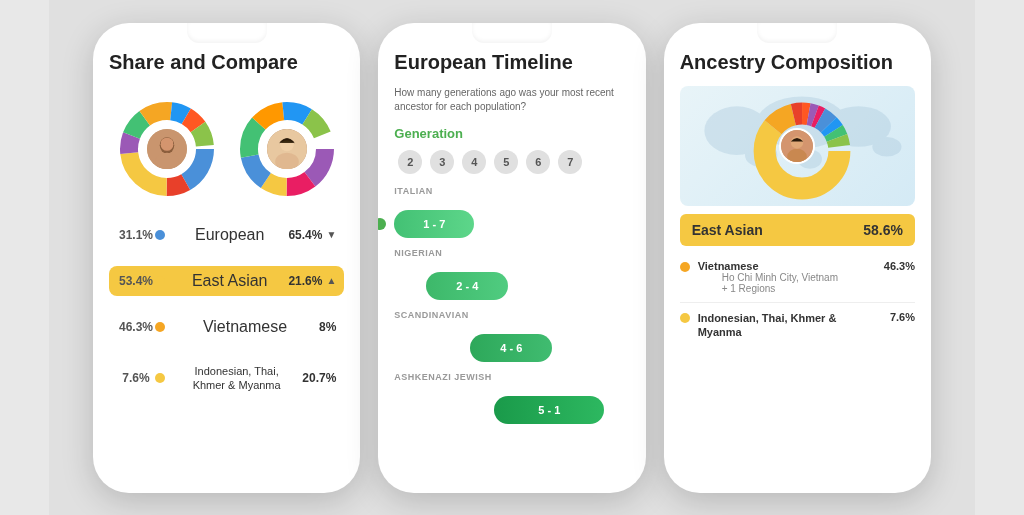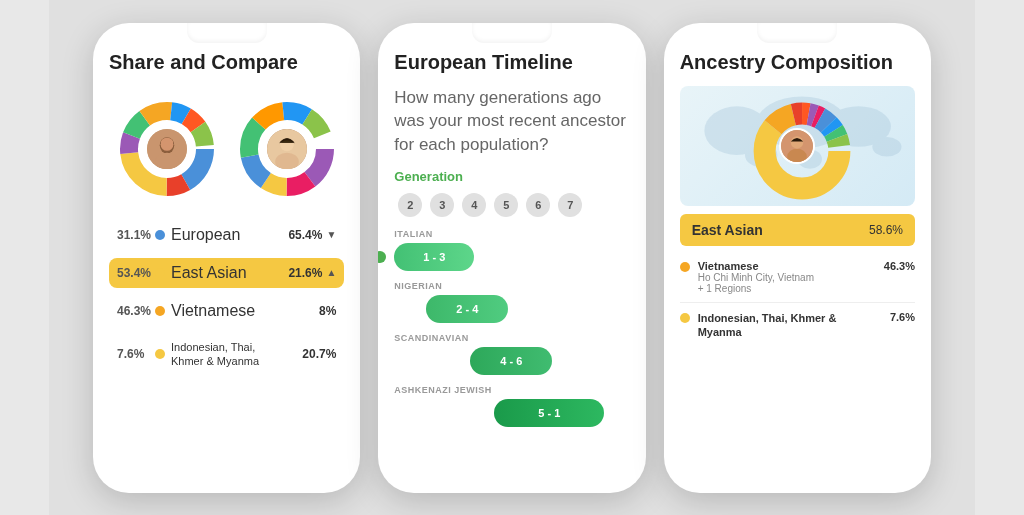--- a/index.html
+++ b/index.html
@@ -93,21 +93,22 @@
       justify-content: center;
     }
     .avatar-circle svg {
       width: 44px;
       height: 44px;
     }
     .stats-list {
       flex: 1;
       display: flex;
       flex-direction: column;
-      gap: 8px;
+      gap: 16px;
+      text-align: center;
     }
     .stat-row {
       display: flex;
       align-items: center;
       padding: 6px 8px;
       border-radius: 8px;
       font-size: 12px;
       color: #333;
     }
     .stat-row.highlighted {
@@ -140,21 +141,21 @@
       font-weight: 600;
       color: #333;
     }
     .chevron-icon {
       font-size: 10px;
       color: #555;
     }
 
     
     .timeline-subtitle {
-      font-size: 17px;
+      font-size: 10px;
       color: #666;
       margin-bottom: 12px;
       line-height: 1.4;
     }
     .generation-label {
       font-size: 13px;
       font-weight: 600;
       color: #4caf50;
       margin-bottom: 9px;
     }
@@ -178,21 +179,21 @@
     }
     .timeline-items {
       display: flex;
       flex-direction: column;
       gap: 10px;
       position: relative;
     }
     .timeline-item {
       display: flex;
       flex-direction: column;
-      gap: 2px;
+      gap: 12px;
       position: relative;
     }
     .tl-label {
       font-size: 9px;
       font-weight: 700;
       color: #999;
       text-transform: uppercase;
       letter-spacing: 0.5px;
       margin-bottom: 2px;
     }
@@ -252,22 +253,22 @@
       justify-content: space-between;
       align-items: center;
       margin-bottom: 10px;
     }
     .comp-highlight-label {
       font-size: 14px;
       font-weight: 700;
       color: #333;
     }
     .comp-highlight-pct {
-      font-size: 12px;
-      font-weight: 400;
+      font-size: 14px;
+      font-weight: 700;
       color: #333;
     }
     .comp-detail-row {
       display: flex;
       align-items: flex-start;
       gap: 8px;
       padding: 4px 0;
     }
     .comp-dot {
       width: 10px;
@@ -280,20 +281,21 @@
       flex: 1;
     }
     .comp-detail-label {
       font-size: 11px;
       font-weight: 600;
       color: #333;
     }
     .comp-detail-sub {
       font-size: 10px;
       color: #888;
+      margin-left: 24px;
     }
     .comp-detail-pct {
       font-size: 11px;
       font-weight: 600;
       color: #333;
     }
     .divider {
       height: 1px;
       background: #eee;
       margin: 4px 0;
@@ -413,21 +415,21 @@
         <div class="gen-num">7</div>
       </div>
 
       <div class="timeline-items">
 
         <div class="timeline-item">
           <div class="tl-label">ITALIAN</div>
           <div class="tl-bar-wrap">
             <div class="sidebar-marker"></div>
             <div class="tl-bar" style="left:0px; width:80px; background:linear-gradient(90deg,#43c174,#5dd68a)">
-              <span>1 - 3</span>
+              <span>1 - 7</span>
             </div>
           </div>
         </div>
 
         <div class="timeline-item">
           <div class="tl-label">NIGERIAN</div>
           <div class="tl-bar-wrap">
             <div class="tl-bar" style="left:32px; width:82px; background:linear-gradient(90deg,#3db86a,#50cc80)">
               <span>2 - 4</span>
             </div>

